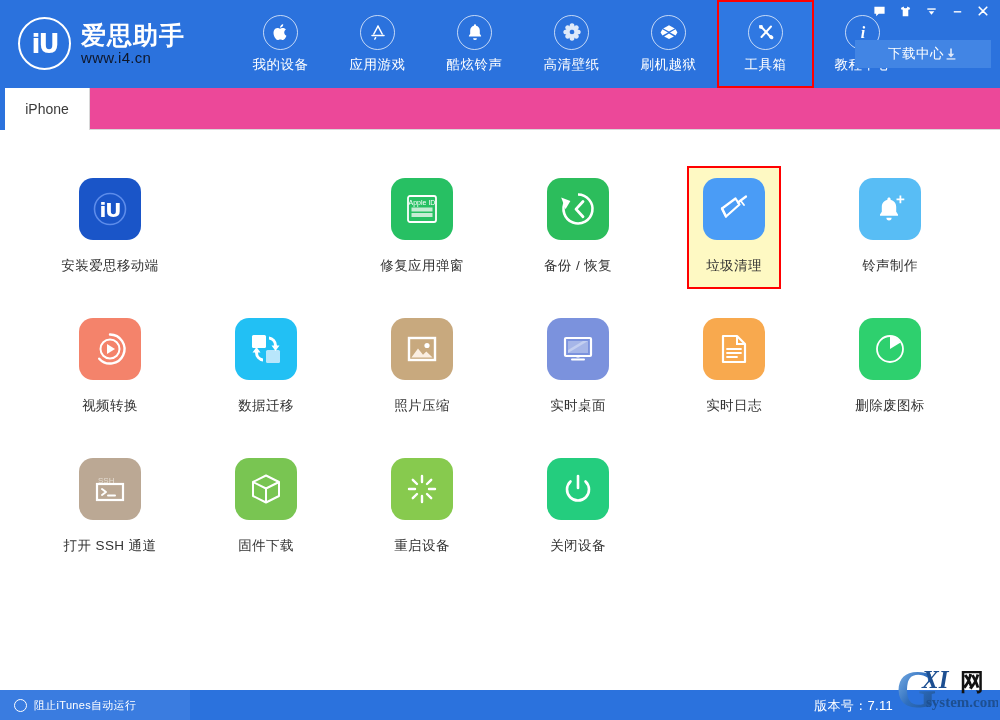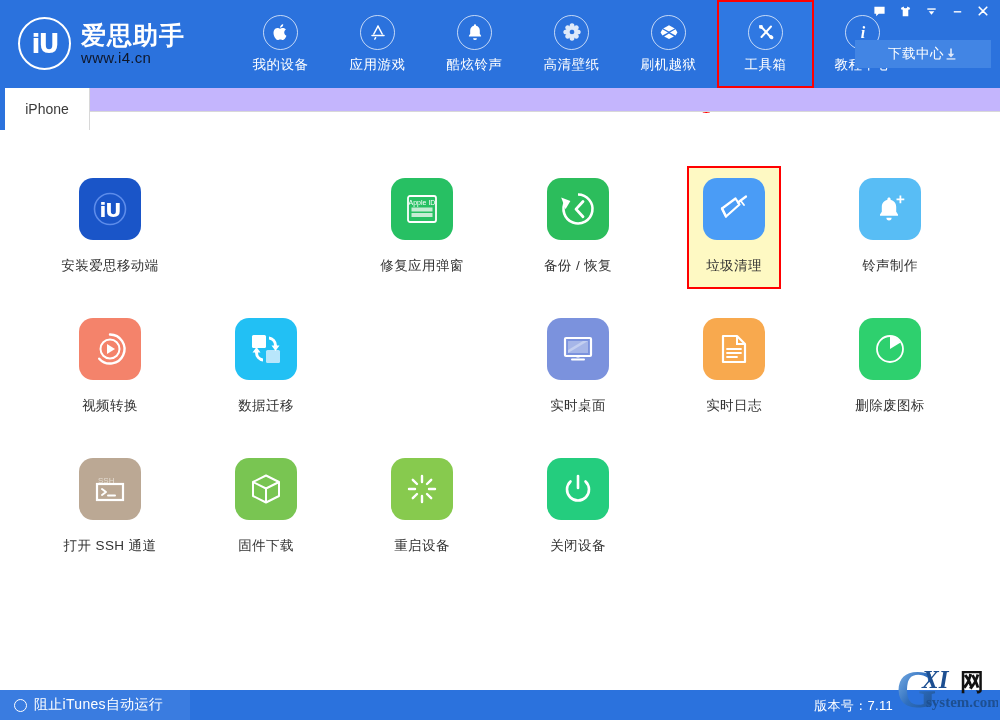--- a/index.html
+++ b/index.html
@@ -99,22 +99,22 @@
     color: #ff0000; font-size: 20px;
     font-family: "Liberation Serif", serif;
     line-height: 1;
   }
   #ann1 { left: 701px; top: 96px; }
   #ann2 { left: 726px; top: 142px; }
 
   
   .tabstrip {
     position: absolute; left: 0; top: 88px;
-    width: 1000px; height: 24px;
-    background: #c4b5fd;
+    width: 1000px; height: 42px;
+    background: #ec4899;
     border-bottom: 1px solid #d8d8d8;
     padding-left: 21px;
   }
   .tabstrip::before {
     content: ""; position: absolute; left: 0; top: 0;
     width: 5px; height: 42px; background: #2b72dd;
   }
   .tab {
     position: absolute; left: 5px; top: 0;
     width: 85px; height: 42px;
@@ -165,21 +165,21 @@
     background: #3a7ce0;
     display: flex; align-items: center; gap: 7px;
     padding-left: 14px;
     cursor: pointer;
   }
   .radio-ring {
     width: 13px; height: 13px; border-radius: 50%;
     border: 1.5px solid #ffffff; flex: none;
   }
   .status-text {
-    color: #ffffff; font-size: 14px; letter-spacing: 0.3px;
+    color: #ffffff; font-size: 11px; letter-spacing: 0.3px;
   }
   .version-text {
     position: absolute; right: 107px; top: 7px;
     color: #ffffff; font-size: 13px; letter-spacing: 0.3px;
   }
 
   
   .watermark {
     position: absolute; right: 2px; bottom: 2px;
     width: 104px; height: 66px;
@@ -408,20 +408,30 @@
         <svg width="42" height="42" viewBox="0 0 42 42">
           <rect x="7" y="7" width="14" height="13" rx="1.5" fill="#fff"></rect>
           <rect x="21" y="22" width="14" height="13" rx="1.5" fill="#b8e6fb"></rect>
           <path fill="#fff" d="M24 8.5a9 9 0 0 1 8 9h2.5l-4 5.5-4-5.5H29a6 6 0 0 0-5-5.9z"></path>
           <path fill="#fff" d="M18 33.5a9 9 0 0 1-8-9H7.5l4-5.5 4 5.5H13a6 6 0 0 0 5 5.9z"></path>
         </svg>
       </div>
       <div class="cell-label">数据迁移</div>
     </div>
 
+    <div class="cell" style="left:367px; top:188px;">
+      <div class="tile" style="background:#c8a97e">
+        <svg width="42" height="42" viewBox="0 0 42 42">
+          <rect x="8" y="10" width="26" height="22" fill="none" stroke="#fff" stroke-width="2.4"></rect>
+          <circle cx="26" cy="17.5" r="2.6" fill="#fff"></circle>
+          <path fill="#fbefe2" d="M10.4 29.6 17 20.4l5 6.4 3.3-3.4 6.3 6.2z"></path>
+        </svg>
+      </div>
+      <div class="cell-label">照片压缩</div>
+    </div>
 
     <div class="cell" style="left:523px; top:188px;">
       <div class="tile" style="background:#7b92dd">
         <svg width="42" height="42" viewBox="0 0 42 42">
           <rect x="8" y="10" width="26" height="18" rx="1" fill="none" stroke="#fff" stroke-width="2.2"></rect>
           <path fill="#a6b6e8" d="M11 13h20v12H11z"></path>
           <path fill="#c3cff0" d="M31 13 11 25v-3l15-9z"></path>
           <path fill="none" stroke="#fff" stroke-width="2" stroke-linecap="round" d="M15 31.5h12"></path>
           <path fill="none" stroke="#fff" stroke-width="2" d="M19.5 28.5h3"></path>
         </svg>

